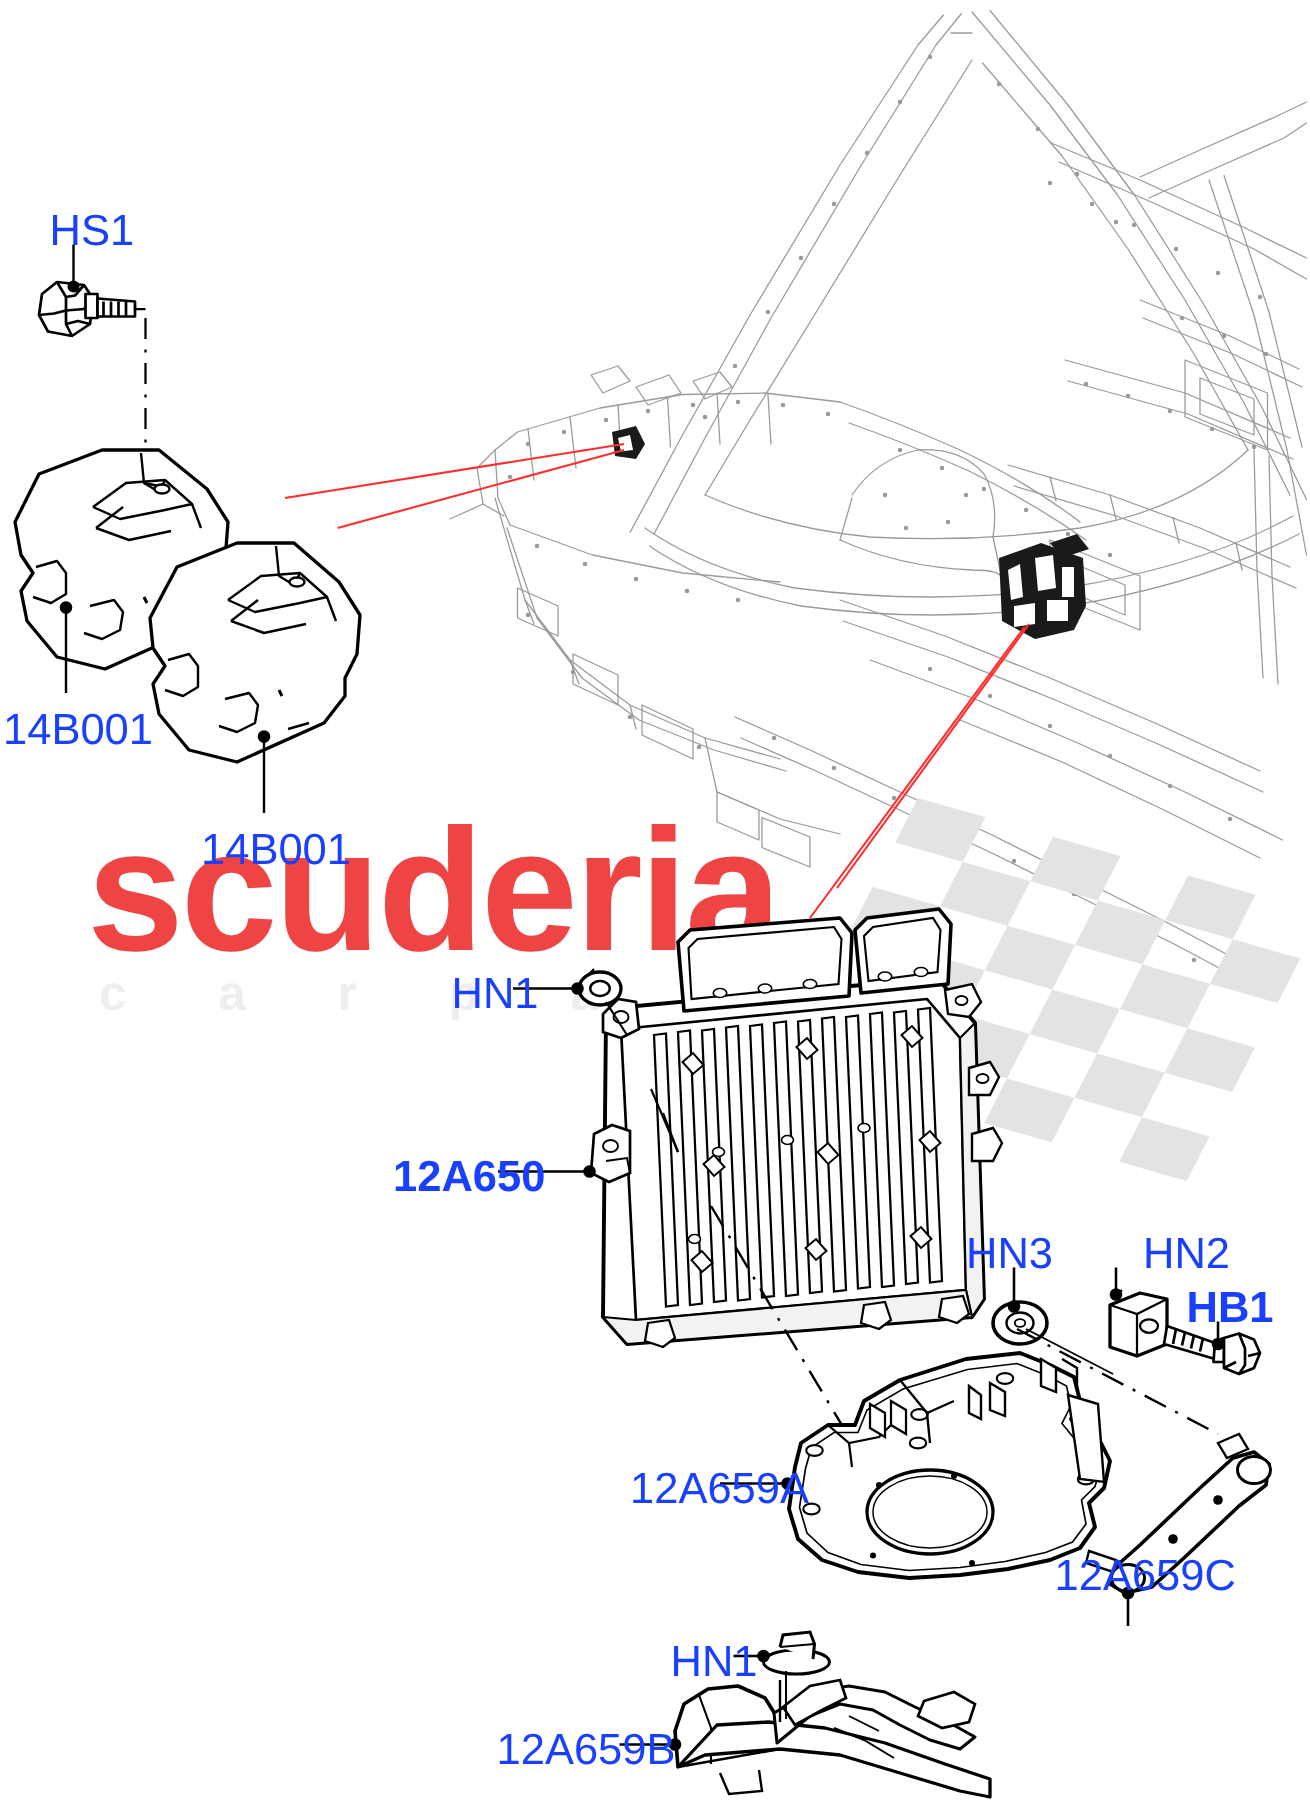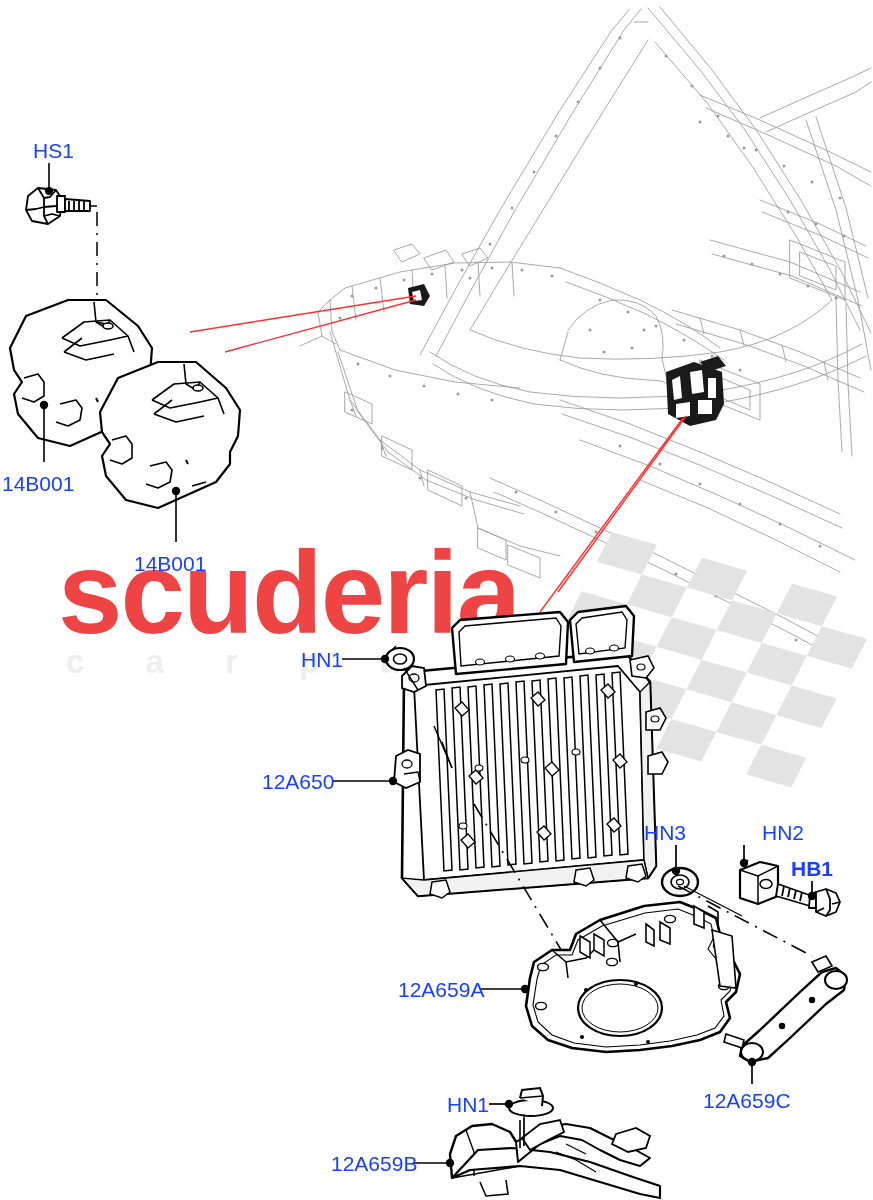--- a/index.html
+++ b/index.html
@@ -45,21 +45,21 @@
     color:#eeeeee;
     white-space:nowrap;
     line-height:1;
     user-select:none;
     pointer-events:none;
   }
   
   .lbl{
     position:absolute;
     color:#1a40ff;
-    font-size:21px;
+    font-size:29px;
     font-weight:normal;
     white-space:nowrap;
     line-height:1;
     letter-spacing:0px;
   }
 </style>
 </head>
 <body>
 
 <div id="stage">
@@ -607,22 +607,22 @@
       <line x1="413" y1="1163" x2="449" y2="1163"></line>
     </g>
     <circle cx="450" cy="1163" r="4.2" fill="#000"></circle>
 
   </svg>
 
   <div class="lbl" style="left:33px;  top:140px;">HS1</div>
   <div class="lbl" style="left:2px;   top:473px;">14B001</div>
   <div class="lbl" style="left:134px; top:553px;">14B001</div>
   <div class="lbl" style="left:301px; top:649px;">HN1</div>
-  <div class="lbl" style="left:262px; top:771px;">12A650</div>
+  <div class="lbl" style="left:262px; top:771px;font-weight:bold;">12A650</div>
   <div class="lbl" style="left:644px; top:822px;">HN3</div>
   <div class="lbl" style="left:762px; top:822px;">HN2</div>
   <div class="lbl" style="left:791px; top:858px;font-weight:bold;">HB1</div>
-  <div class="lbl" style="left:398px; top:979px;">12A659A</div>
-  <div class="lbl" style="left:703px; top:1090px;">12A659C</div>
+  <div class="lbl" style="left:420px; top:979px;">12A659A</div>
+  <div class="lbl" style="left:703px; top:1037px;">12A659C</div>
   <div class="lbl" style="left:447px; top:1094px;">HN1</div>
   <div class="lbl" style="left:331px; top:1153px;">12A659B</div>
 
 </div>
 
 </body></html>

